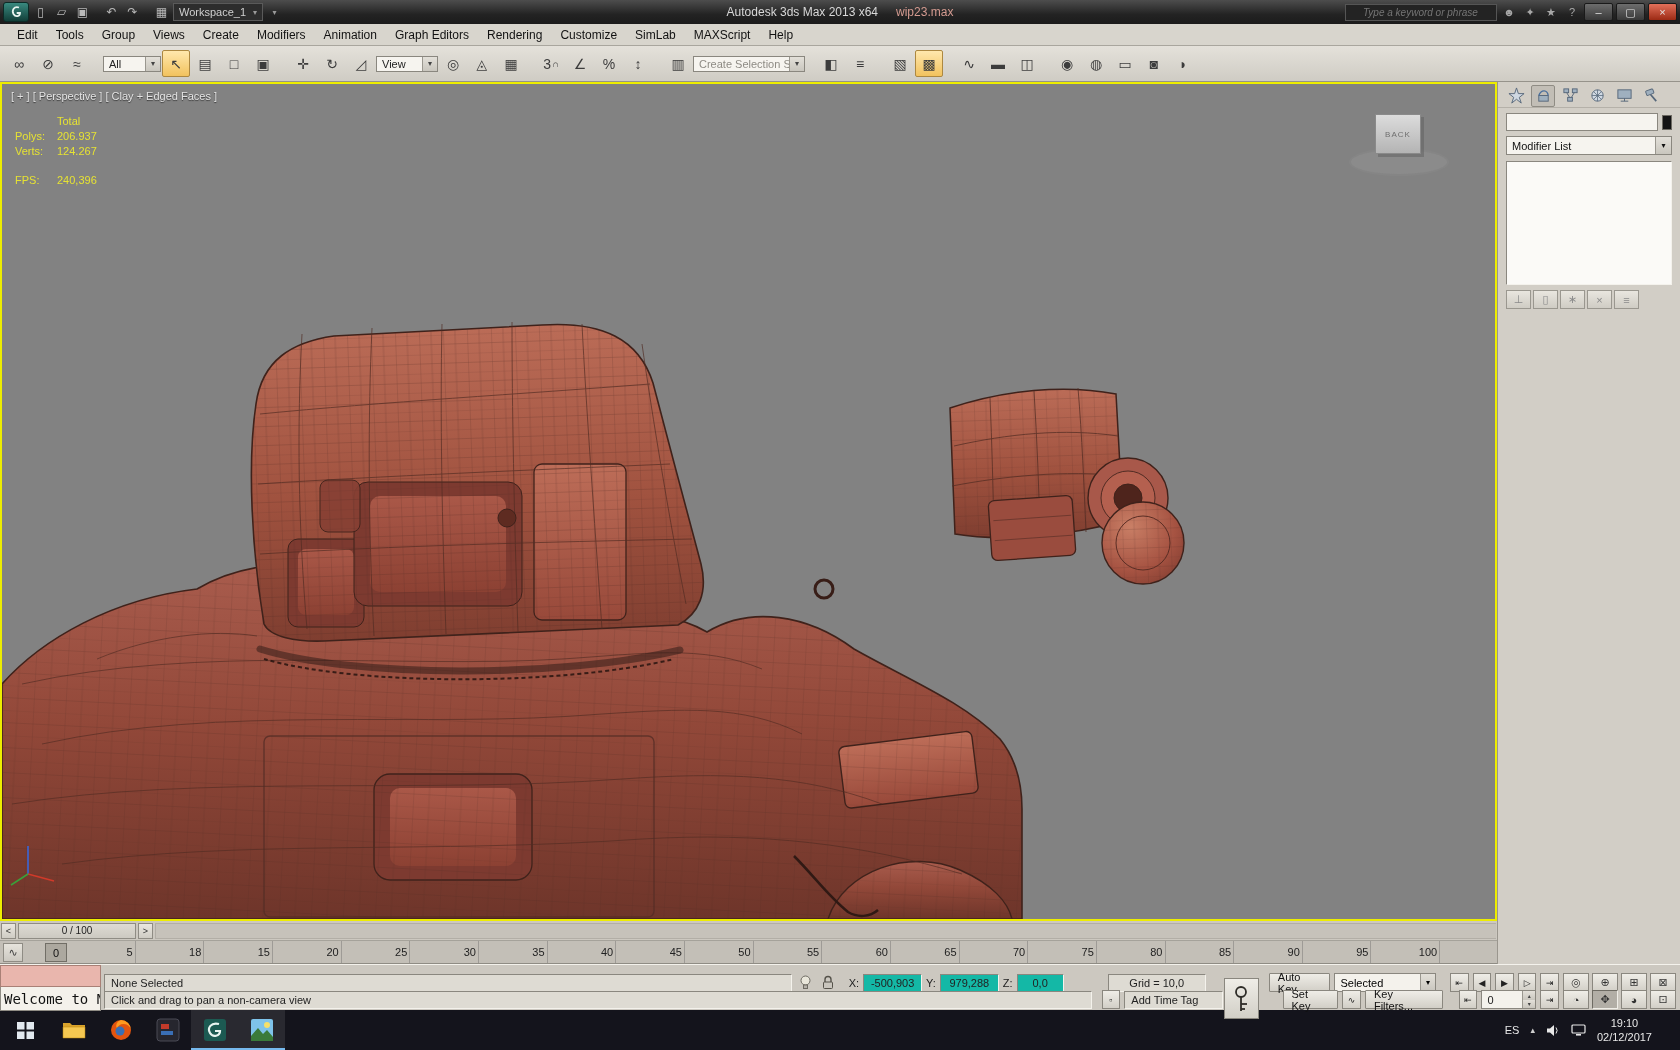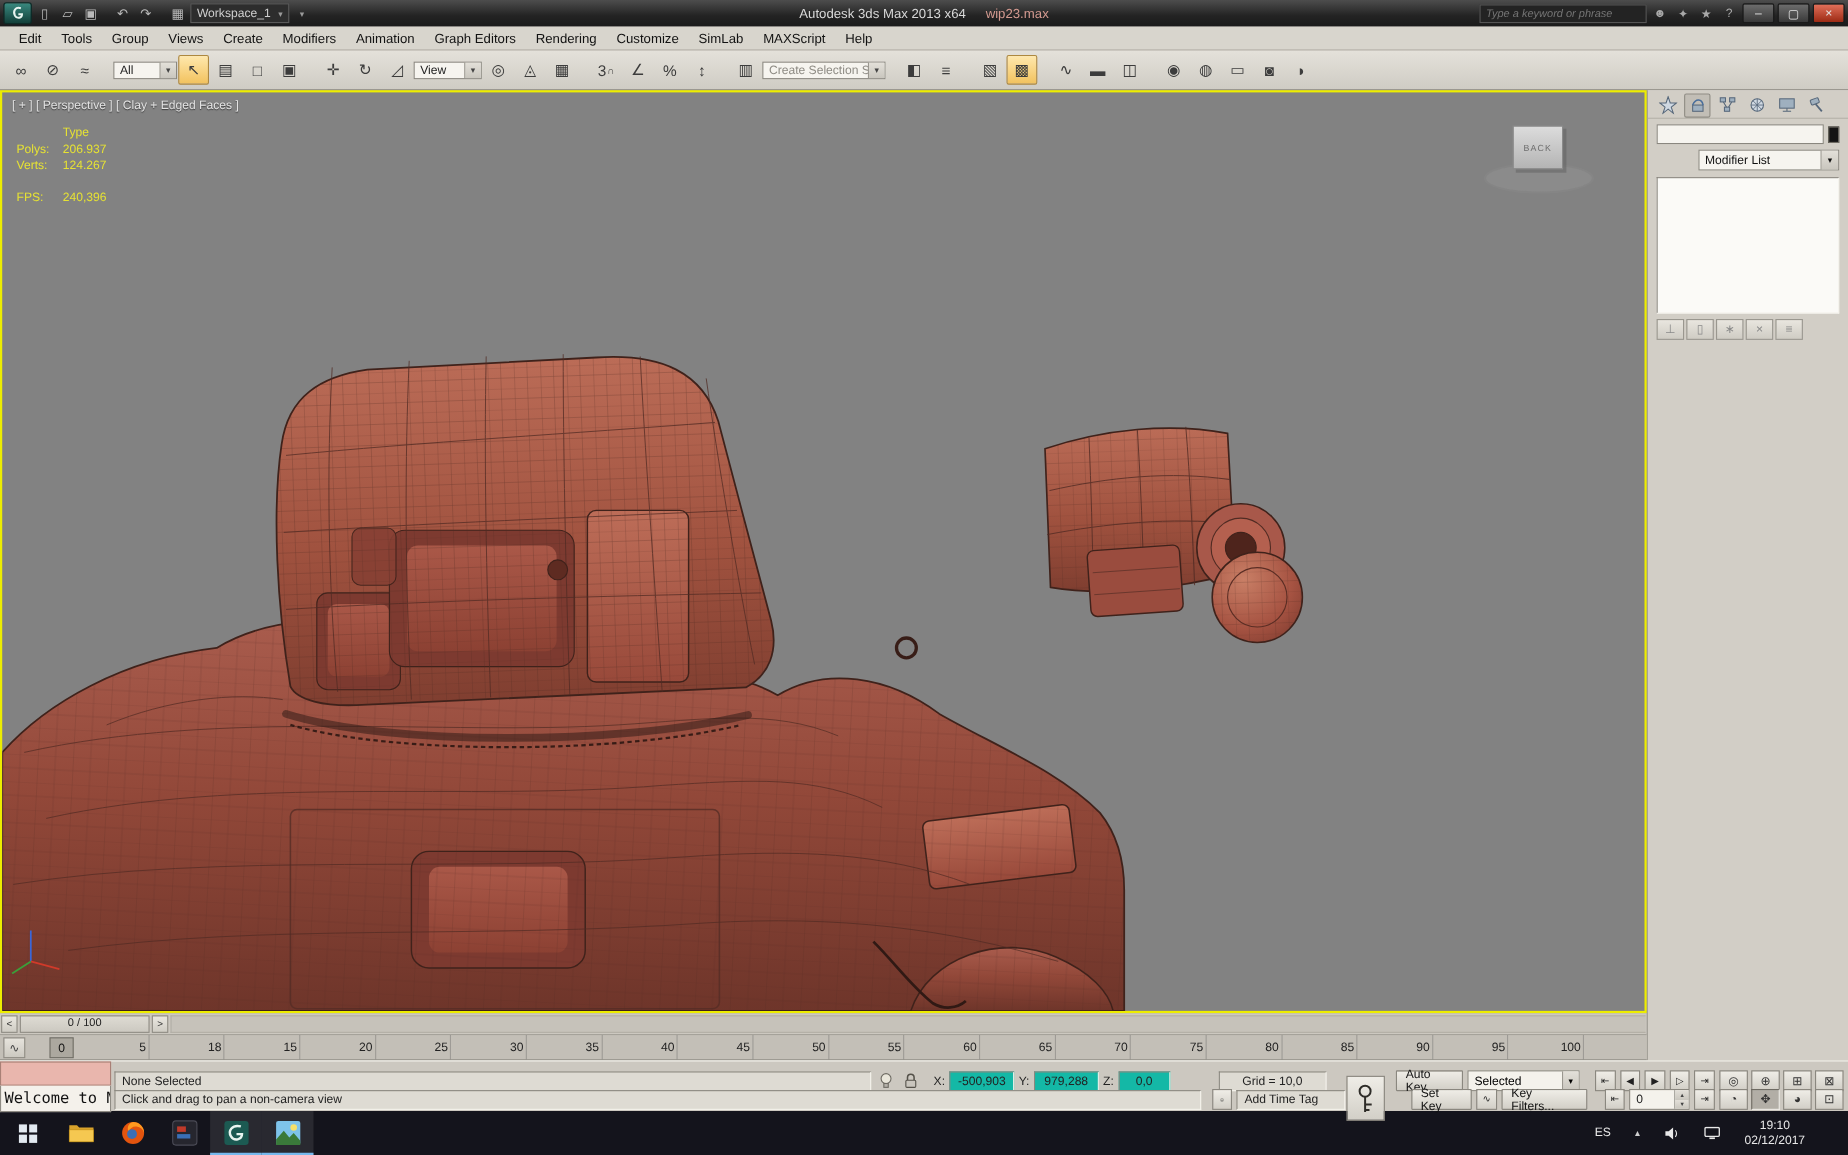--- a/index.html
+++ b/index.html
@@ -10,21 +10,21 @@
   
   .titlebar { height:24px; background:linear-gradient(#4d4d4d,#232323 60%,#1b1b1b); display:flex; align-items:center; gap:2px; padding:0 3px; color:#c8c8c8; position:relative; }
   .applogo { width:26px; height:20px; border-radius:3px; background:linear-gradient(#39897f,#123f39); border:1px solid #0c2b27; }
   .qbtn { width:19px; height:19px; color:#b9b9b9; font-size:12px; border-radius:2px; }
   .qsep { width:6px; }
   .ws-dd { height:18px; background:#2d2d2d; border:1px solid #5a5a5a; padding:0 5px; display:flex; align-items:center; gap:7px; color:#cfcfcf; font-size:11px; }
   .ws-dd .arr, .qbtn.arr { font-size:8px; color:#9a9a9a; }
   .title-center { position:absolute; left:0; right:0; text-align:center; font-size:12px; color:#d8d8d8; pointer-events:none; }
   .title-center .file { color:#d49a90; margin-left:18px; }
   .tb-right { margin-left:auto; display:flex; align-items:center; gap:3px; }
-  .search { width:152px; height:17px; background:#232323; border:1px solid #555; color:#8f8f8f; font-style:italic; font-size:10px; padding:0 5px; font-family:"Liberation Sans",sans-serif; }
+  .search { width:152px; height:17px; background:#232323; border:1px solid #555; color:#8f8f8f; font-style:italic; font-size:10px; padding:0 17px; font-family:"Liberation Sans",sans-serif; }
   .tbico { width:18px; height:18px; color:#a8a8a8; font-size:11px; }
   .winbtn { width:29px; height:18px; border:1px solid #1a1a1a; border-radius:2px; background:linear-gradient(#6d6d6d,#393939); color:#e2e2e2; font-size:11px; }
   .winbtn.close { background:linear-gradient(#e2705a,#9c2a14); }
 
   
   .menubar { height:22px; background:#d8d5cd; border-bottom:1px solid #a9a69e; display:flex; align-items:center; padding-left:8px; color:#121212; font-size:12px; }
   .menu-item { padding:0 9px; height:22px; display:flex; align-items:center; }
 
   
   .toolbar { height:36px; background:linear-gradient(#e4e1da,#cfccc4); border-bottom:1px solid #96938b; display:flex; align-items:center; padding:0 5px; gap:1px; }
@@ -85,35 +85,35 @@
   .welcome-win { position:absolute; left:0; top:0; width:101px; height:46px; z-index:6; }
   .ww-top { height:22px; background:#e9b6ad; border:1px solid #a98076; }
   .ww-bottom { height:24px; background:#f4f1eb; border:1px solid #8f8c84; border-top:none; display:flex; align-items:center; padding:0 3px; font-family:"DejaVu Sans Mono",monospace; font-size:14px; color:#111; white-space:nowrap; overflow:hidden; }
   .rightpad { margin-left:auto; display:flex; gap:3px; padding-right:4px; }
 
   
   .taskbar { height:40px; background:#14141c; display:flex; align-items:stretch; color:#e8e8e8; }
   .tk-start { width:50px; display:flex; align-items:center; justify-content:center; }
   .tk-icon { width:47px; display:flex; align-items:center; justify-content:center; }
   .tk-icon.open { background:rgba(255,255,255,.09); box-shadow:inset 0 -2px 0 #76b9ed; }
-  .tray { margin-left:auto; display:flex; align-items:center; gap:22px; padding:0 10px; }
+  .tray { margin-left:auto; display:flex; align-items:center; gap:11px; padding:0 10px; }
   .tray .lang { font-size:11px; }
   .tray .chev { font-size:9px; color:#cfcfcf; }
   .clock { text-align:center; font-size:11px; line-height:14px; }
   .show-desktop { width:7px; border-left:1px solid #4a4a55; }
 
   
   .cmd-panel { width:183px; background:#d2cec6; border-left:1px solid #9a968e; display:flex; flex-direction:column; }
   .cp-tabs { height:26px; display:flex; align-items:center; padding:2px 4px 0 6px; gap:3px; border-bottom:1px solid #b5b1a9; }
   .cp-tab { width:24px; height:22px; display:flex; align-items:center; justify-content:center; border:1px solid transparent; border-radius:2px; }
   .cp-tab.sel { background:#c2beb6; border:1px solid #8f8c84; }
   .cp-row { display:flex; align-items:center; gap:4px; padding:5px 8px 0 8px; }
   .name-field { flex:1; height:18px; background:#f6f4ef; border:1px solid #8a877f; font-size:11px; padding:0 4px; font-family:"Liberation Sans",sans-serif; }
   .swatch { width:15px; height:15px; background:#141414; border:1px solid #6e6b63; }
-  .modlist { flex:1; height:19px; background:#f6f4ef; border:1px solid #8a877f; display:flex; align-items:center; justify-content:space-between; font-size:11px; color:#111;margin-left:38px; }
+  .modlist { flex:1; height:19px; background:#f6f4ef; border:1px solid #8a877f; display:flex; align-items:center; justify-content:space-between; font-size:11px; color:#111; }
   .modlist .txt { padding-left:5px; }
   .modlist .abox { width:16px; align-self:stretch; background:linear-gradient(#e3e0d9,#c9c6be); border-left:1px solid #9a978f; display:flex; align-items:center; justify-content:center; font-size:8px; }
   .stackbox { margin:6px 8px 0 8px; height:124px; background:#fbfaf7; border:1px solid; border-color:#8a877f #f4f2ec #f4f2ec #8a877f; }
   .stack-btns { display:flex; gap:2px; padding:5px 8px; }
   .stack-btn { width:25px; height:19px; background:linear-gradient(#e9e6df,#cfccc4); border:1px solid #9a978f; font-size:11px; color:#8a8a8a; }
 </style>
 </head>
 <body>
 
 <div class="titlebar">
@@ -332,21 +332,21 @@
           <line x1="26" y1="790" x2="52" y2="797" stroke="#d03a2a"></line>
           <line x1="26" y1="790" x2="9" y2="801" stroke="#3aa03a"></line>
         </g>
       </svg>
 
       <div class="vp-label">[ + ] [ Perspective ] [ Clay + Edged Faces ]</div>
 
       <div class="vp-stats">
         <div class="row">
             <span class="sl"></span>
-            <span class="sv">Type</span>
+            <span class="sv">Total</span>
           </div>
         <div class="row">
             <span class="sl">Polys:</span>
             <span class="sv">206.937</span>
           </div>
         <div class="row">
             <span class="sl">Verts:</span>
             <span class="sv">124.267</span>
           </div>
         <div class="gaprow"></div>

